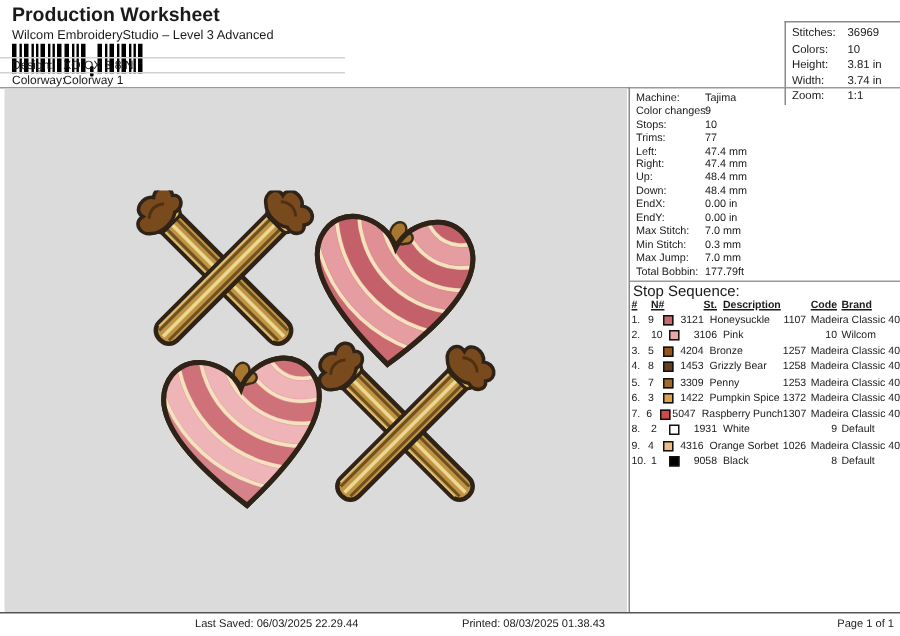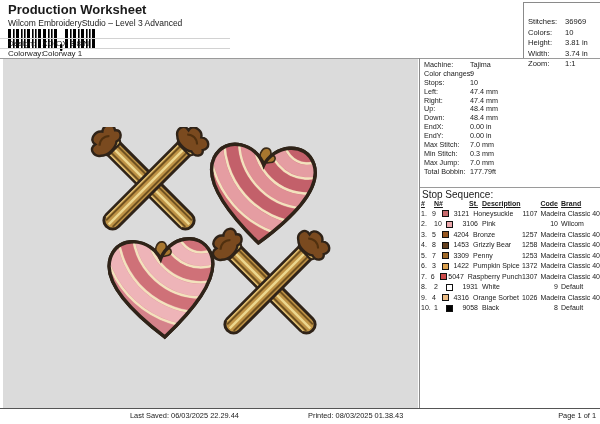--- a/index.html
+++ b/index.html
@@ -15,22 +15,22 @@
   .meta-row .ml { display:inline-block; width:32px; }
   .design-row { top:39px; }
   .colorway-row { top:49px; }
   .hline { position:absolute; background:#b5b5b5; height:1px; }
   .hl-a { left:0; top:38px; width:230px; background:#d2d2d2; }
   .hl-b { left:0; top:48px; width:230px; background:#d2d2d2; }
   .hl-header-bottom { left:0; top:58px; width:600px; background:#9a9a9a; }
   .hl-footer { left:0; top:408px; width:600px; background:#555; }
 
   
-  .summary-box { position:absolute; left:523px; top:2px; width:77px; height:56px;
-                 border-left:1px solid #8a8a8a; border-top:1px solid #8a8a8a; padding:14px 0 0 4px; }
+  .summary-box { position:absolute; left:523px; top:14px; width:77px; height:56px;
+                 border-left:1px solid #8a8a8a; border-top:1px solid #8a8a8a; padding:2px 0 0 4px; }
   .summary-box .kv { position:relative; height:10.6px; line-height:10.6px; font-size:7.6px; }
   .summary-box .v { position:absolute; left:37px; top:0; }
 
   
   .canvas { position:absolute; left:3px; top:59px; width:415px; height:349px; background:#dbdbdb; }
   .design { position:absolute; left:82px; top:68px; width:250px; height:218px; }
   .vdivider { position:absolute; left:419px; top:58px; width:1px; height:350px; background:#8a8a8a; }
 
   
   .machine-info { position:absolute; left:424px; top:61px; width:176px; }
@@ -189,20 +189,21 @@
           <use href="#xmark"></use>
         </g>
     </svg>
   </div>
   <div class="vdivider"></div>
 
   <div class="machine-info">
     <div class="kv"><span>Machine:</span><span class="v">Tajima</span></div>
     <div class="kv"><span>Color changes:</span><span class="v">9</span></div>
     <div class="kv"><span>Stops:</span><span class="v">10</span></div>
+    <div class="kv"><span>Trims:</span><span class="v">77</span></div>
     <div class="kv"><span>Left:</span><span class="v">47.4 mm</span></div>
     <div class="kv"><span>Right:</span><span class="v">47.4 mm</span></div>
     <div class="kv"><span>Up:</span><span class="v">48.4 mm</span></div>
     <div class="kv"><span>Down:</span><span class="v">48.4 mm</span></div>
     <div class="kv"><span>EndX:</span><span class="v">0.00 in</span></div>
     <div class="kv"><span>EndY:</span><span class="v">0.00 in</span></div>
     <div class="kv"><span>Max Stitch:</span><span class="v">7.0 mm</span></div>
     <div class="kv"><span>Min Stitch:</span><span class="v">0.3 mm</span></div>
     <div class="kv"><span>Max Jump:</span><span class="v">7.0 mm</span></div>
     <div class="kv"><span>Total Bobbin:</span><span class="v">177.79ft</span></div>

